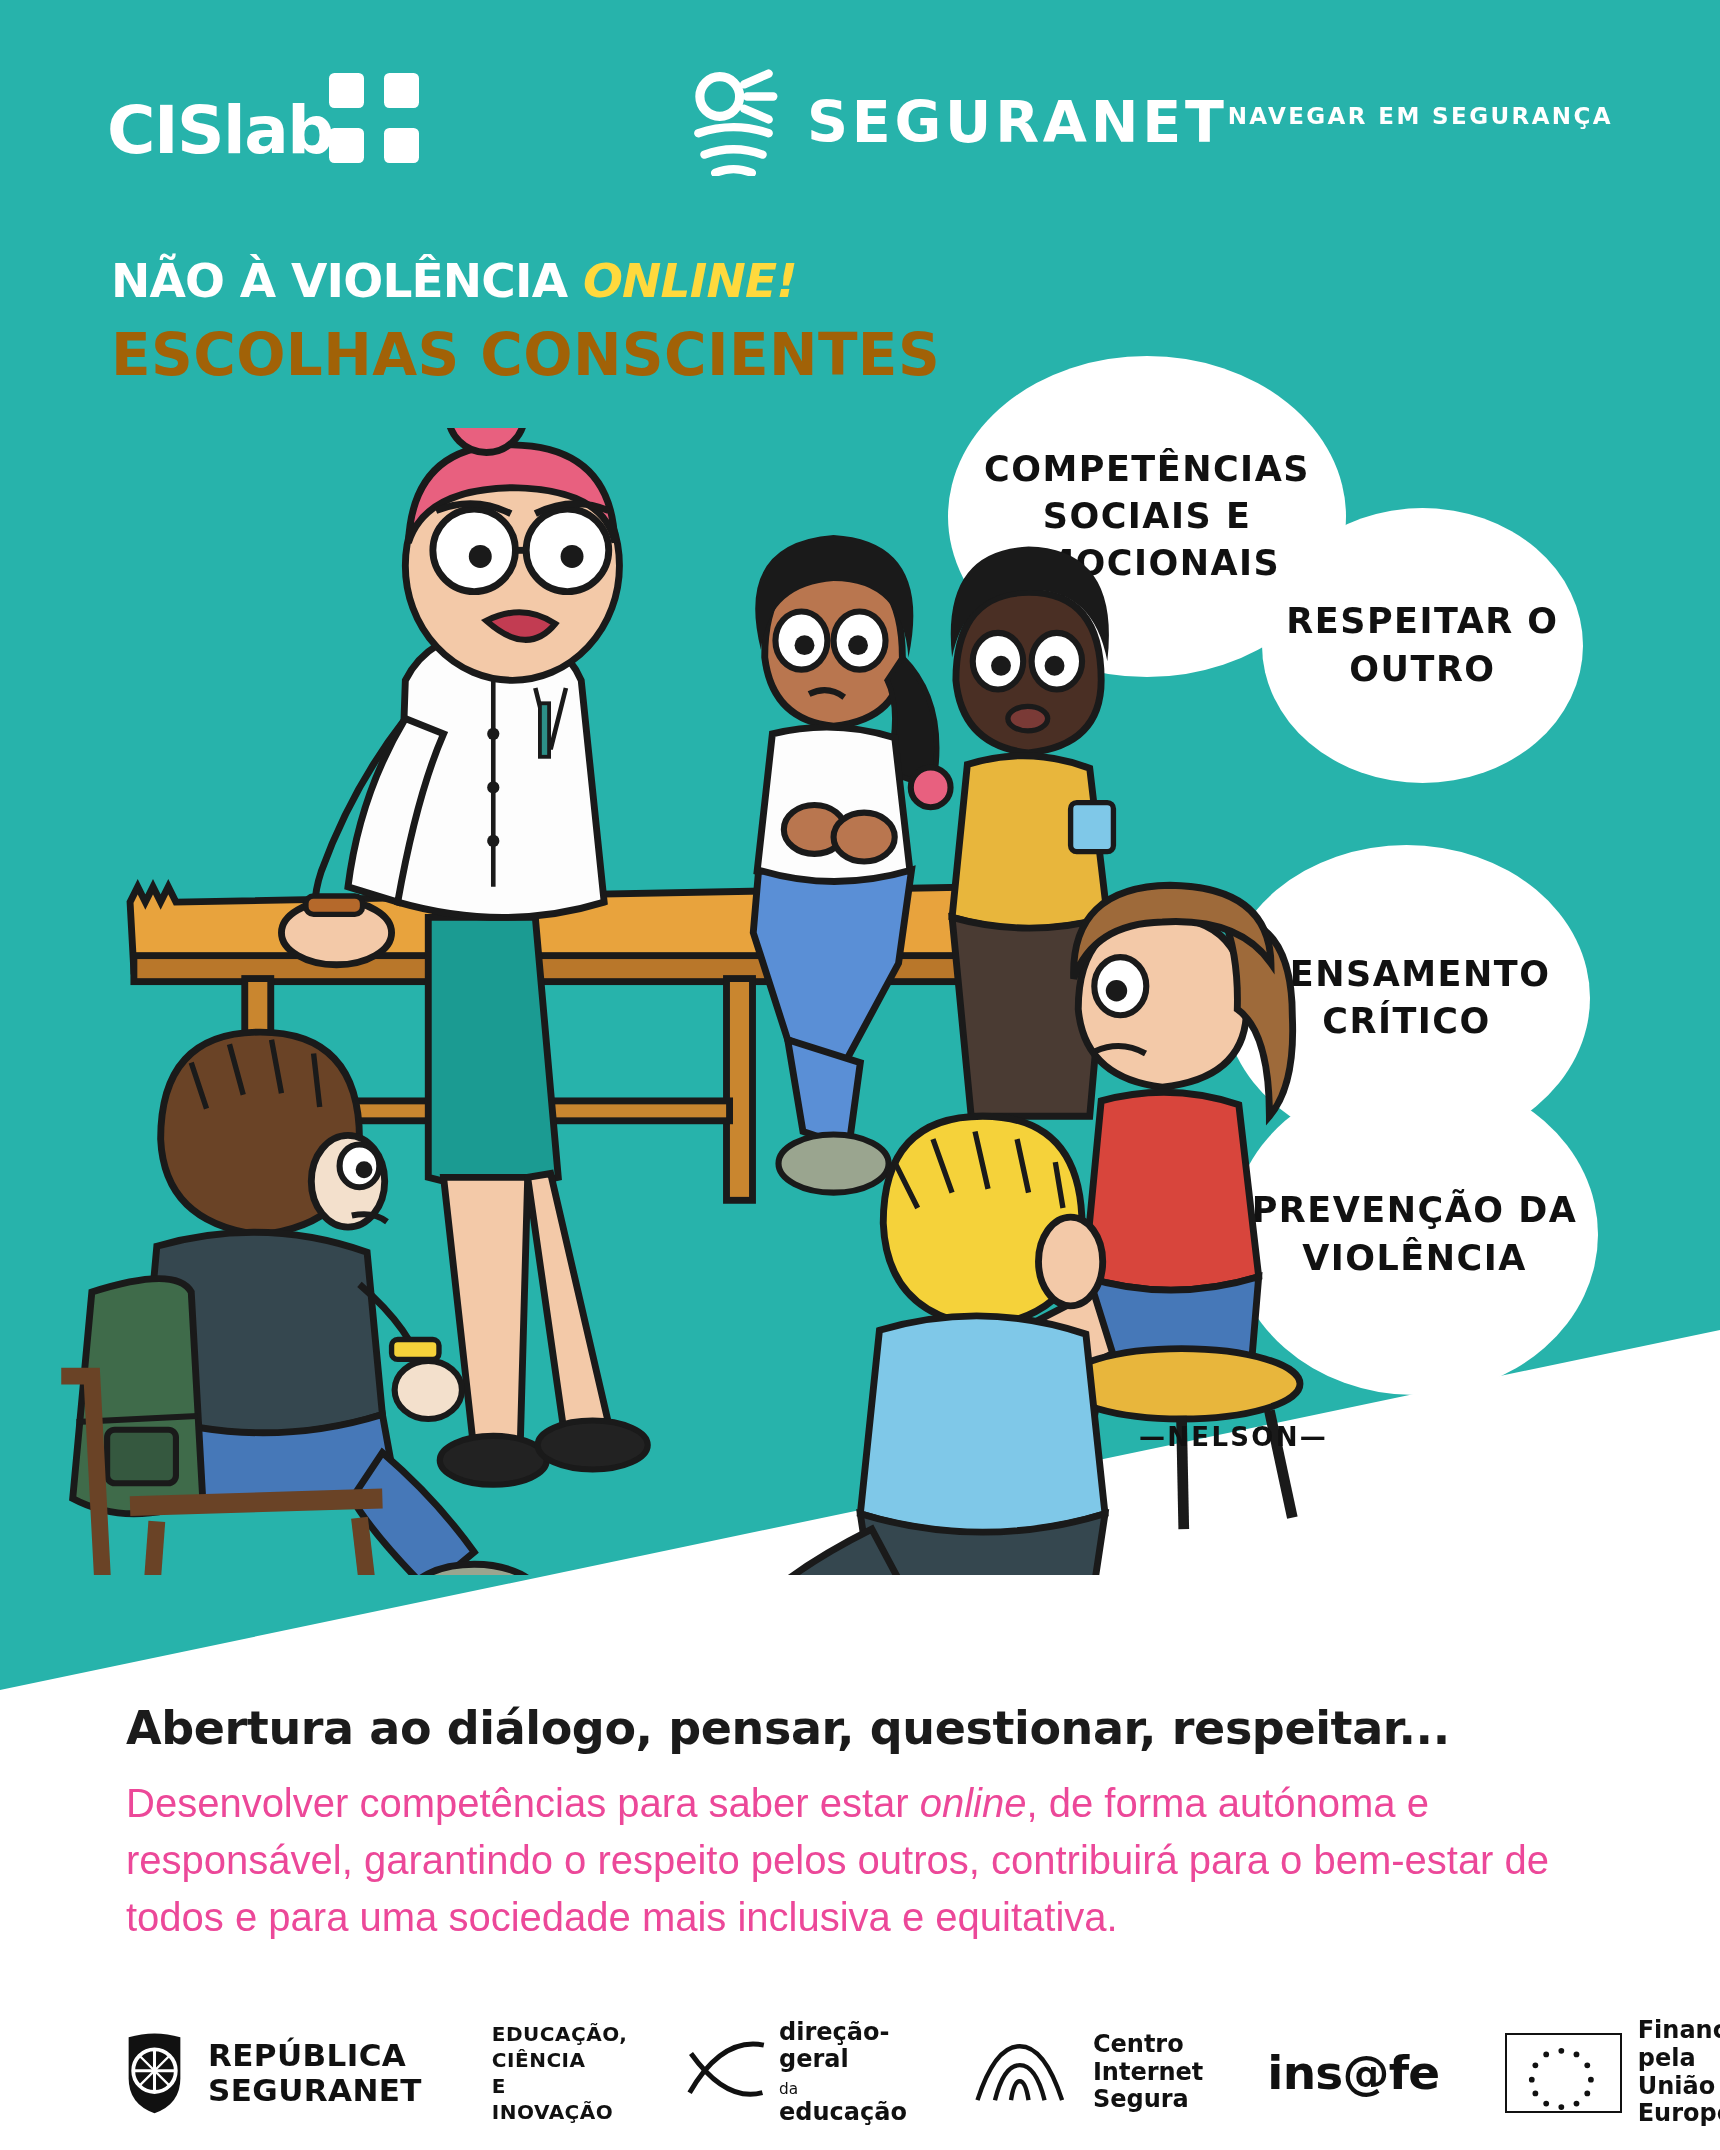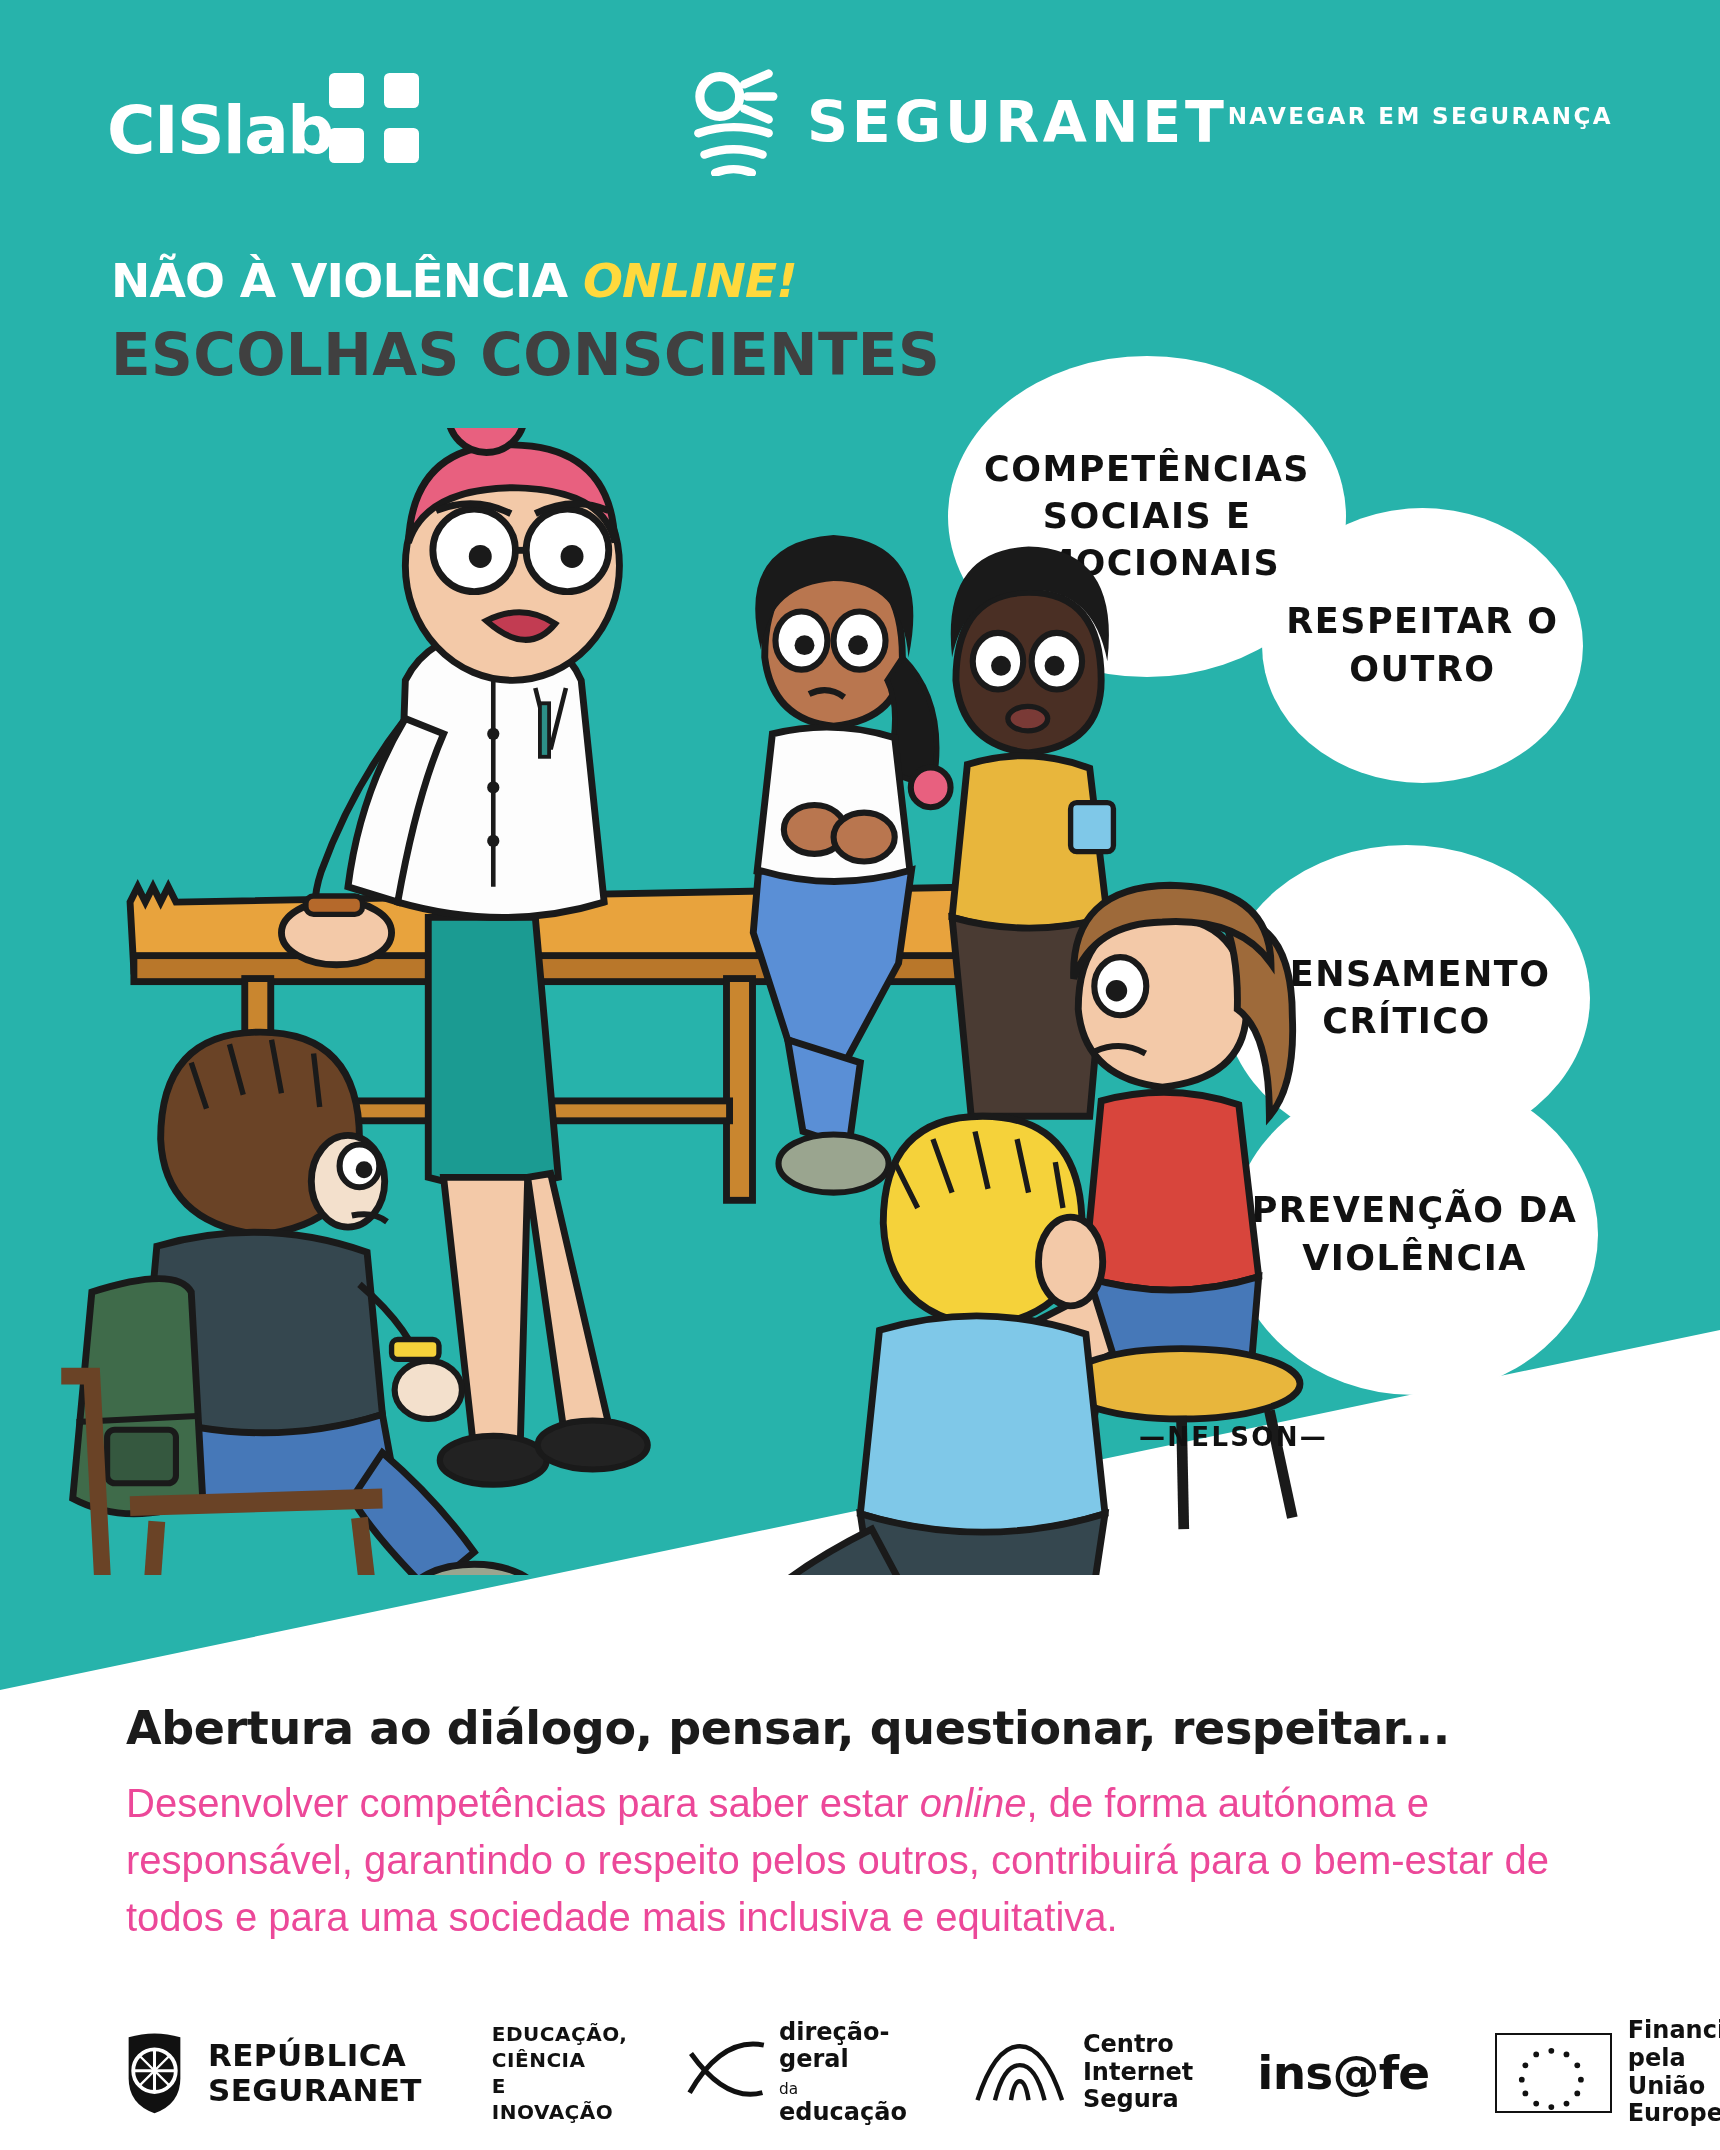--- a/index.html
+++ b/index.html
@@ -92,21 +92,21 @@
     color: #ffffff;
     letter-spacing: -0.8px;
     line-height: 1.05;
     font-family: "DejaVu Sans", sans-serif;
     white-space: nowrap;
   }
   .headline h1 .yellow-it { color: #ffd93d; font-style: italic; }
   .headline h2 {
     font-size: 58px;
     font-weight: bold;
-    color: #404040;
+    color: #a16207;
     letter-spacing: 0.4px;
     margin-top: 15.3px;
     font-family: "DejaVu Sans", sans-serif;
   }
 
   
   .bubble {
     position: absolute;
     background: #ffffff;
     border-radius: 50%;
@@ -196,21 +196,21 @@
   .ecie-text {
     font-size: 20px; font-weight: bold; color: #111; line-height: 1.3;
     letter-spacing: 0.5px; font-family: "DejaVu Sans", sans-serif;
   }
   .dge { margin-left: 57px; display:flex; align-items:center; }
   .dge-text {
     font-size: 24px; font-weight: bold; color: #111; line-height: 1.12;
     font-family: "DejaVu Sans", sans-serif;
   }
   .dge-text .small { font-size: 15.3px; font-weight: normal; }
-  .cis { margin-left: 66px; display: flex; align-items: center; gap: 15px; }
+  .cis { margin-left: 66px; display: flex; align-items: center; gap: 25px; }
   .cis-text {
     font-size: 24px; font-weight: bold; color: #111; line-height: 1.16;
     font-family: "DejaVu Sans", sans-serif;
   }
   .insafe {
     margin-left: 64px;
     font-size: 47px; font-weight: bold; color: #111; letter-spacing: -0.8px;
     font-family: "DejaVu Sans", sans-serif;
   }
   .eu { margin-left: 66px; display: flex; align-items: center; gap: 15.3px; }

